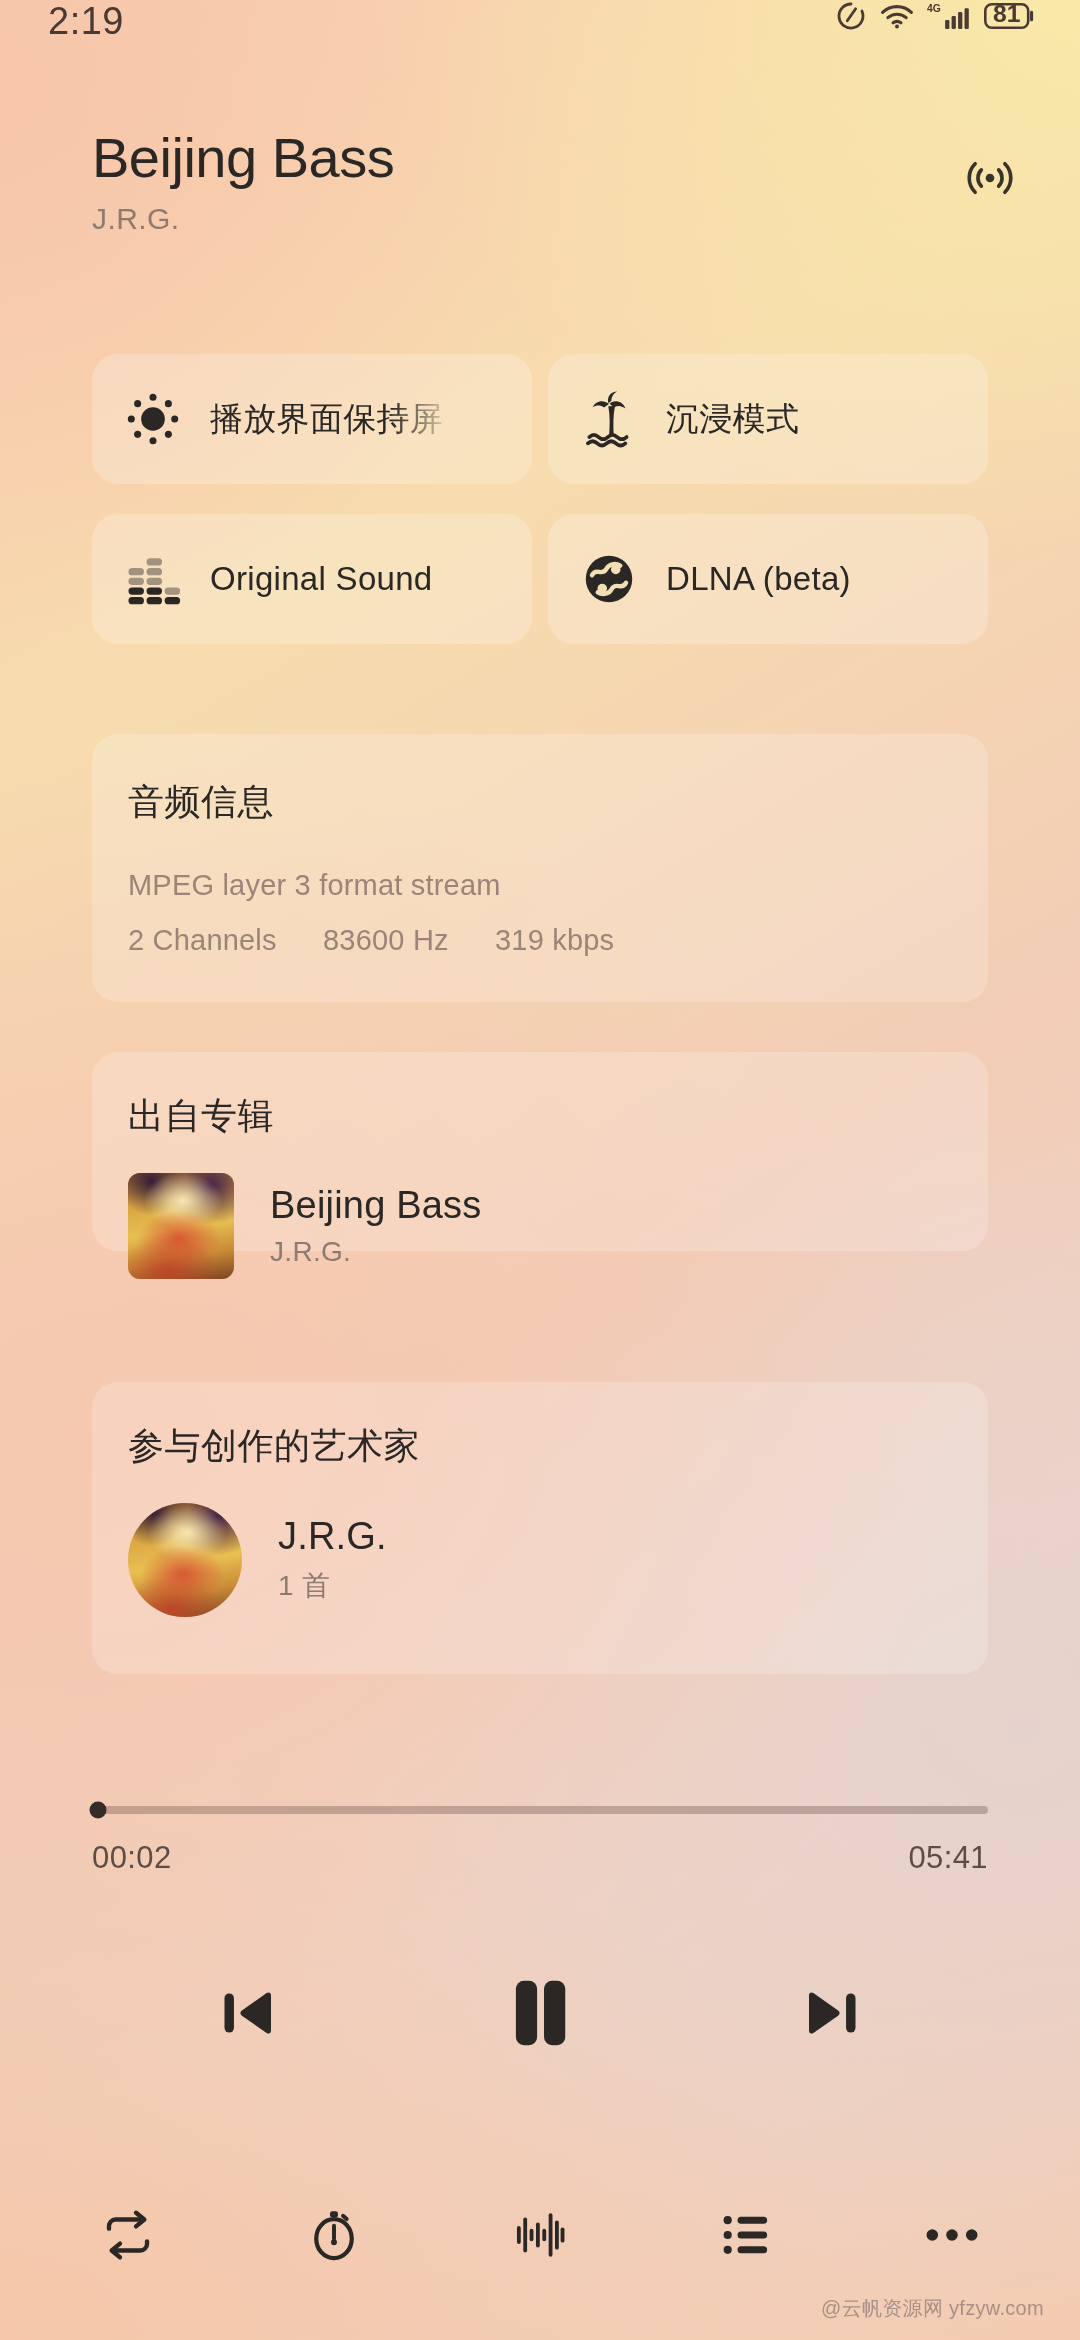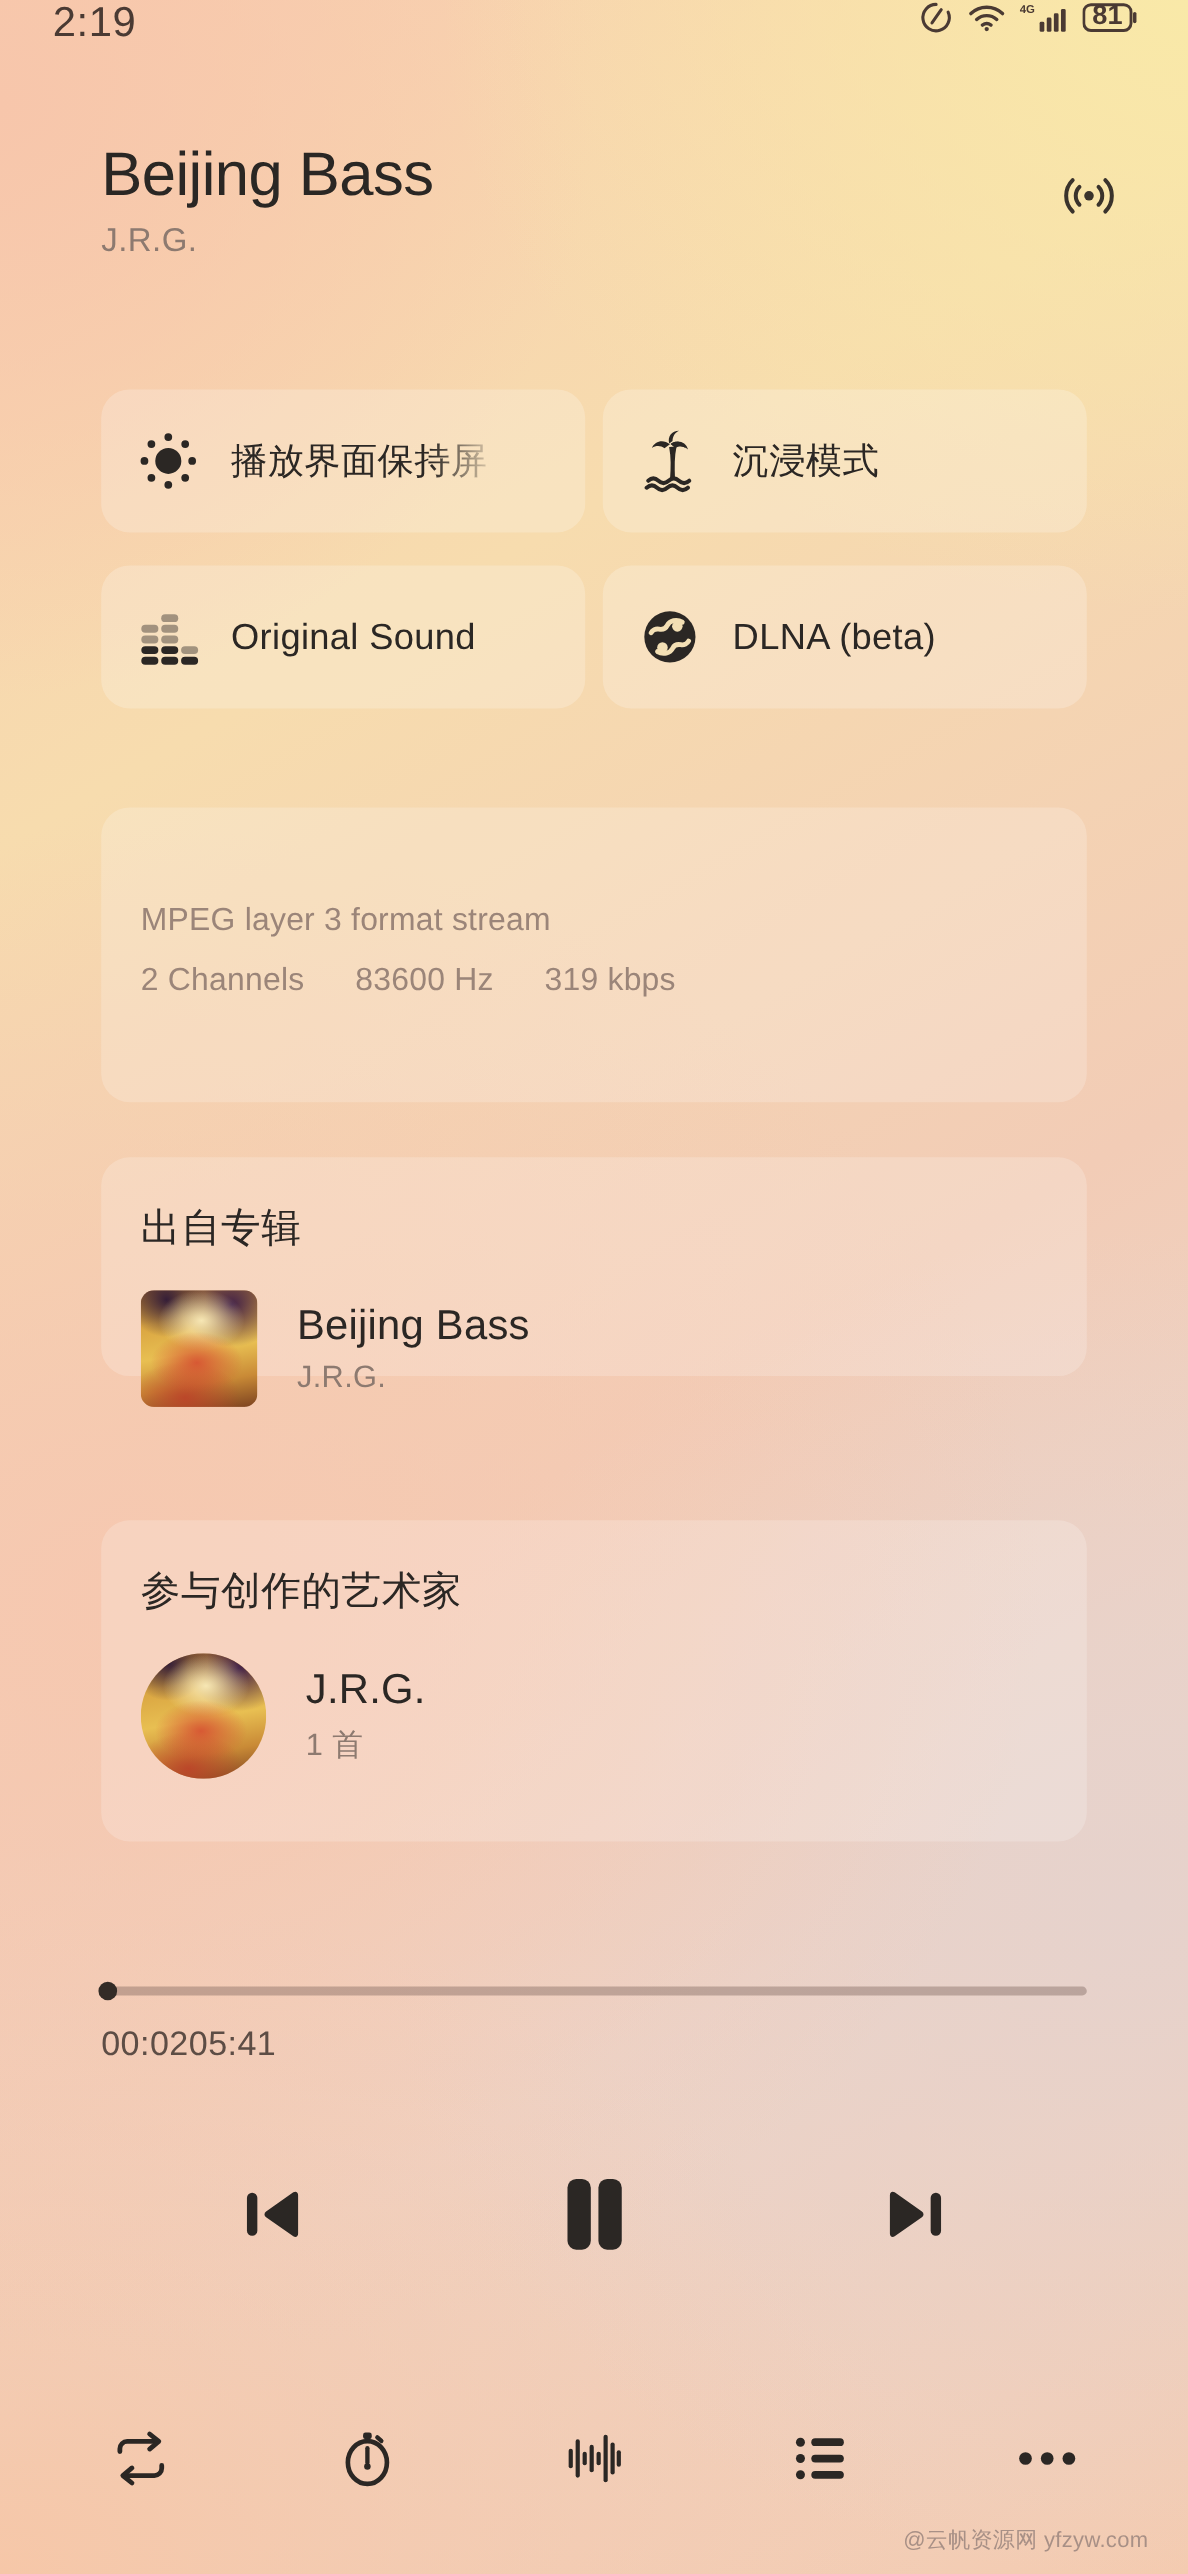--- a/index.html
+++ b/index.html
@@ -117,21 +117,21 @@
   .track .fill {
     position:absolute; left:0; top:0; bottom:0; width:0.7%;
     background:#6d5a50; border-radius:4px;
   }
   .thumb {
     position:absolute; top:50%; left:0.7%;
     width:17px; height:17px; border-radius:50%;
     background:#332c27; transform:translate(-50%,-50%);
   }
   .times {
-    display:flex; 
+    display:flex; justify-content:space-between;
     margin-top:26px; font-size:31px; color:#5d4d45; letter-spacing:.4px;
   }
 
   
   .transport {
     position:absolute; left:0; right:0; top:1940px; height:150px;
     display:flex; align-items:center; justify-content:center; gap:170px;
   }
   .tbtn { width:120px; height:120px; display:flex; align-items:center; justify-content:center; }
 
@@ -271,20 +271,21 @@
           <path d="M14 31.5c3.6 2.2 8.2 1.1 9.8-2.2 1-2.1 3.4-2.6 5.2-2.3 2.2.4 4.3-.6 5.1-2.3" fill="none" stroke="#f3dfb4" stroke-width="3.1" stroke-linecap="round"></path>
           <circle cx="26.8" cy="15.2" r="3.4" fill="#f3dfb4"></circle>
           <circle cx="17.2" cy="28.8" r="3.4" fill="#f3dfb4"></circle>
         </svg>
       </span>
       <span class="tlabel">DLNA (beta)</span>
     </div>
   </div>
 
   <div class="card" id="audio-card">
+    <div class="card-title">音频信息</div>
     <div class="audio-line first">MPEG layer 3 format stream</div>
     <div class="audio-line">
       <span class="seg">2 Channels</span>
       <span class="seg">83600 Hz</span>
       <span class="seg">319 kbps</span>
     </div>
   </div>
 
   <div class="card" id="album-card">
     <div class="card-title">出自专辑</div>

